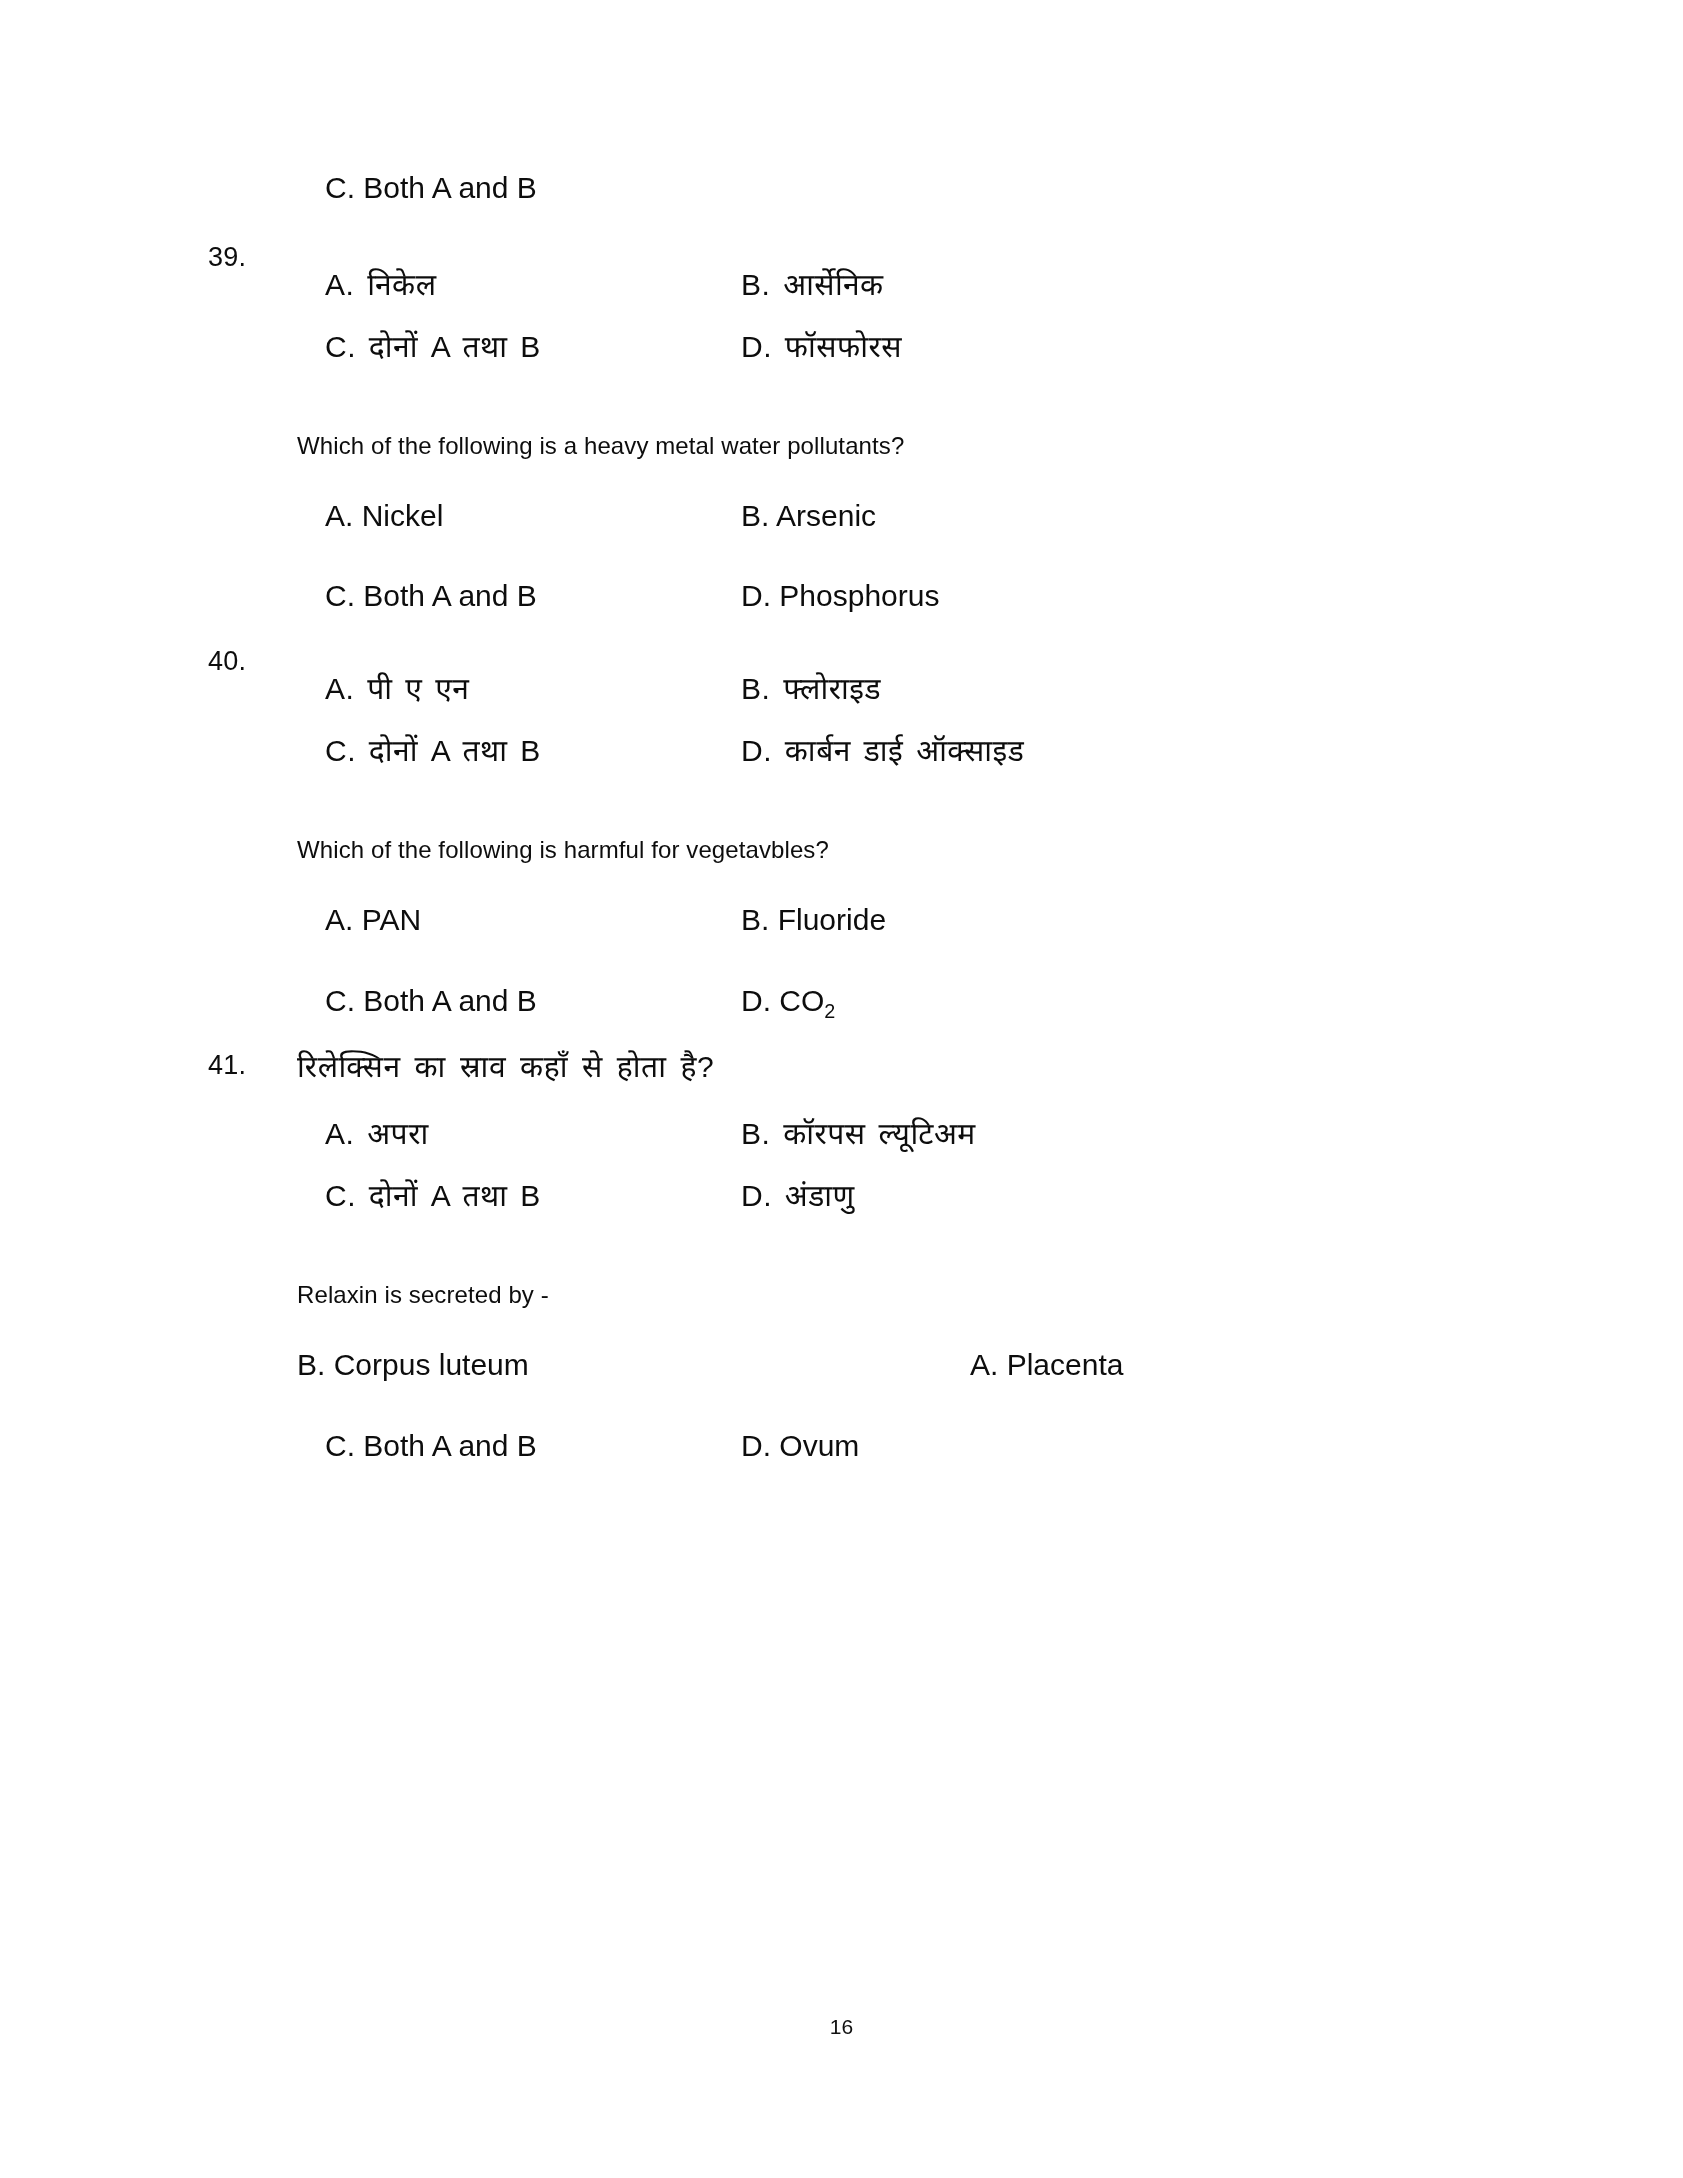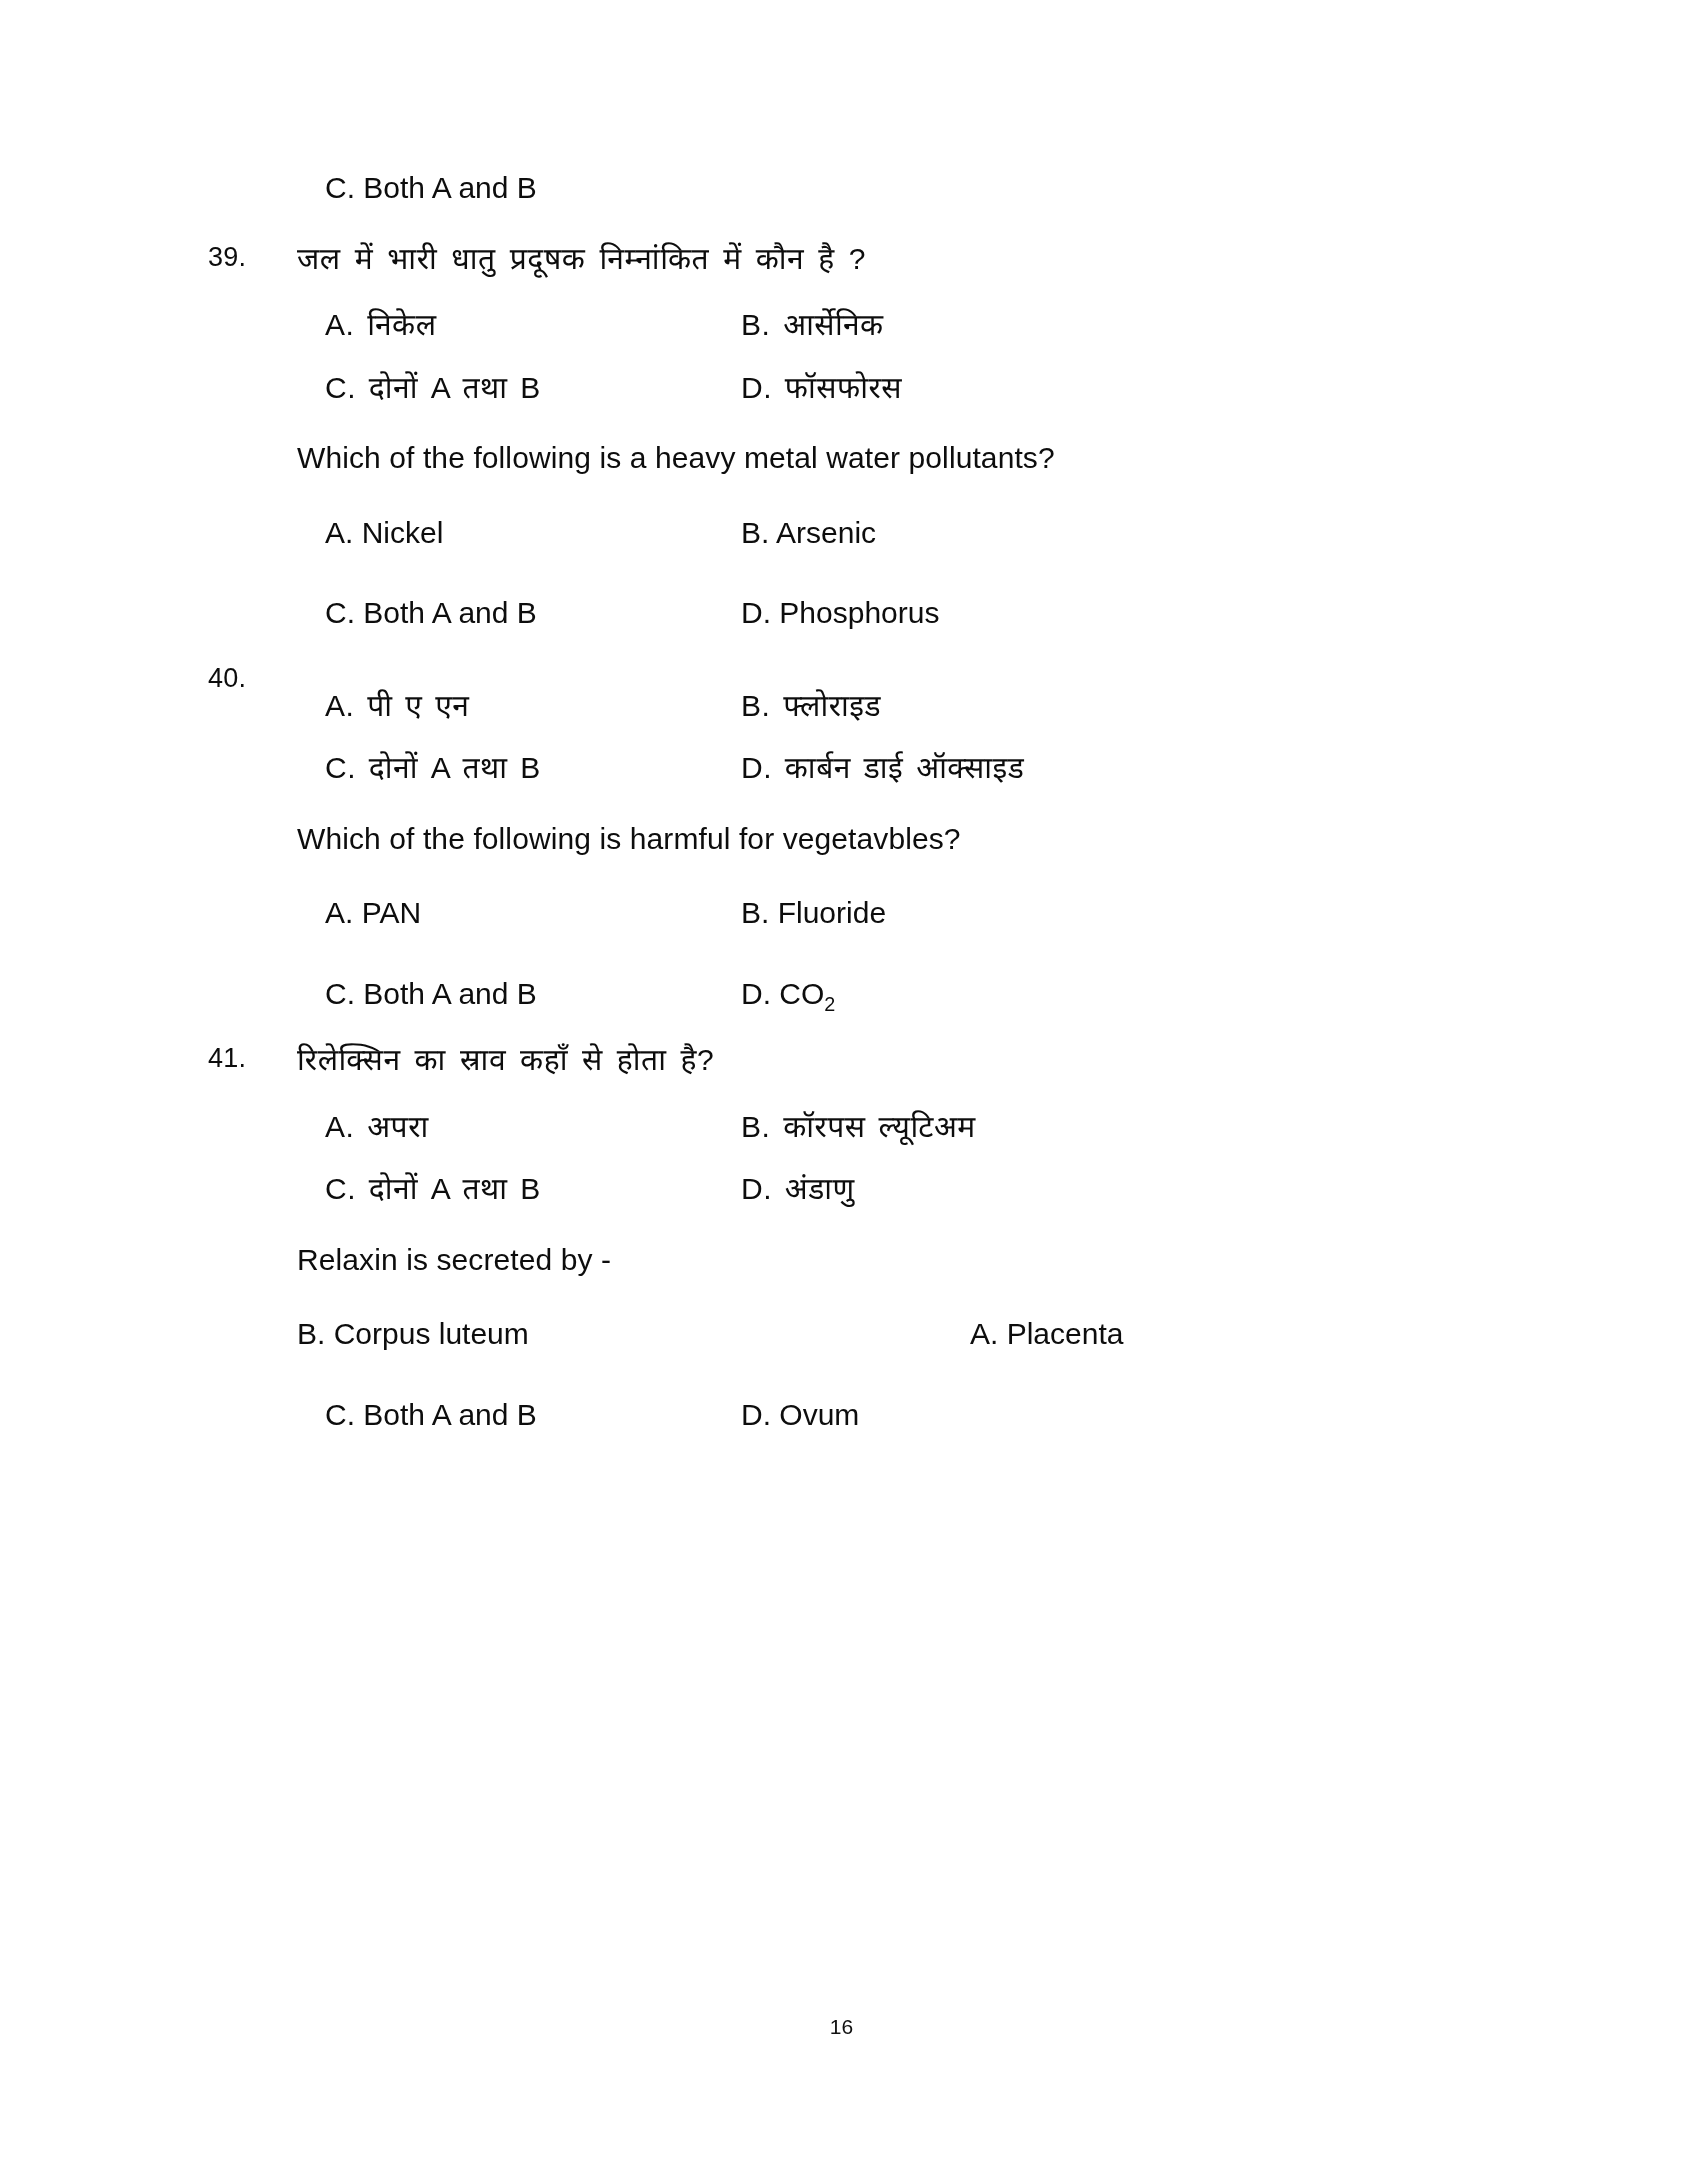--- a/index.html
+++ b/index.html
@@ -43,24 +43,25 @@
     letter-spacing: 0.2px;
   }
   .qtext-hi {
     font-size: 30px;
     line-height: 1.35;
     letter-spacing: 0.6px;
     word-spacing: 5px;
     white-space: nowrap;
   }
   .qtext-en {
-    font-size: 30px;
+    font-size: 24px;
     line-height: 1.35;
     letter-spacing: 0.1px;
     white-space: nowrap;
+    margin-top: 32px;
   }
   .opt-row {
     display: flex;
   }
   .opt {
     font-size: 30px;
     line-height: 1.35;
     white-space: nowrap;
   }
   .opt.hi {
@@ -98,21 +99,20 @@
 
   <div class="opt-row">
     <span class="opt col-a">C. Both A and B</span>
   </div>
 
   <div class="sp-30"></div>
 
   <div class="q-block">
     <div class="row">
       <span class="qnum">39.</span>
-      <span class="qtext-hi">जल में भारी धातु प्रदूषक निम्नांकित में कौन है ?</span>
     </div>
 
     <div class="sp-26"></div>
 
     <div class="opt-row">
       <span class="opt hi col-a">A. निकेल</span>
       <span class="opt hi col-b">B. आर्सेनिक</span>
     </div>
 
     <div class="sp-22"></div>

